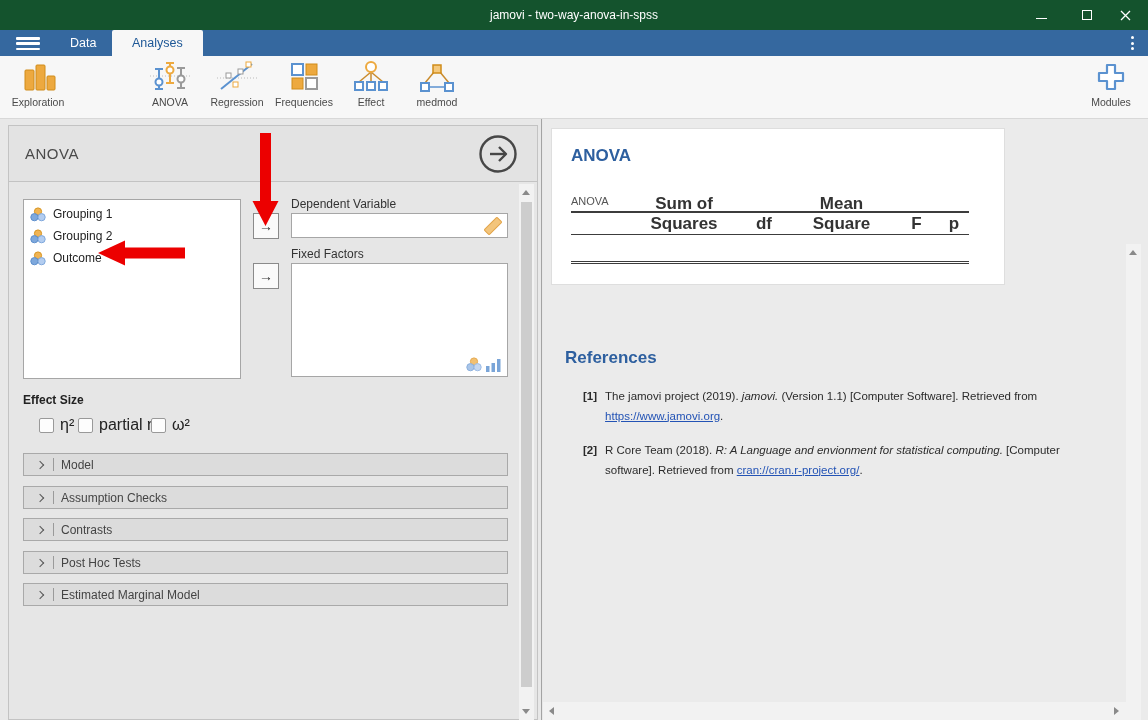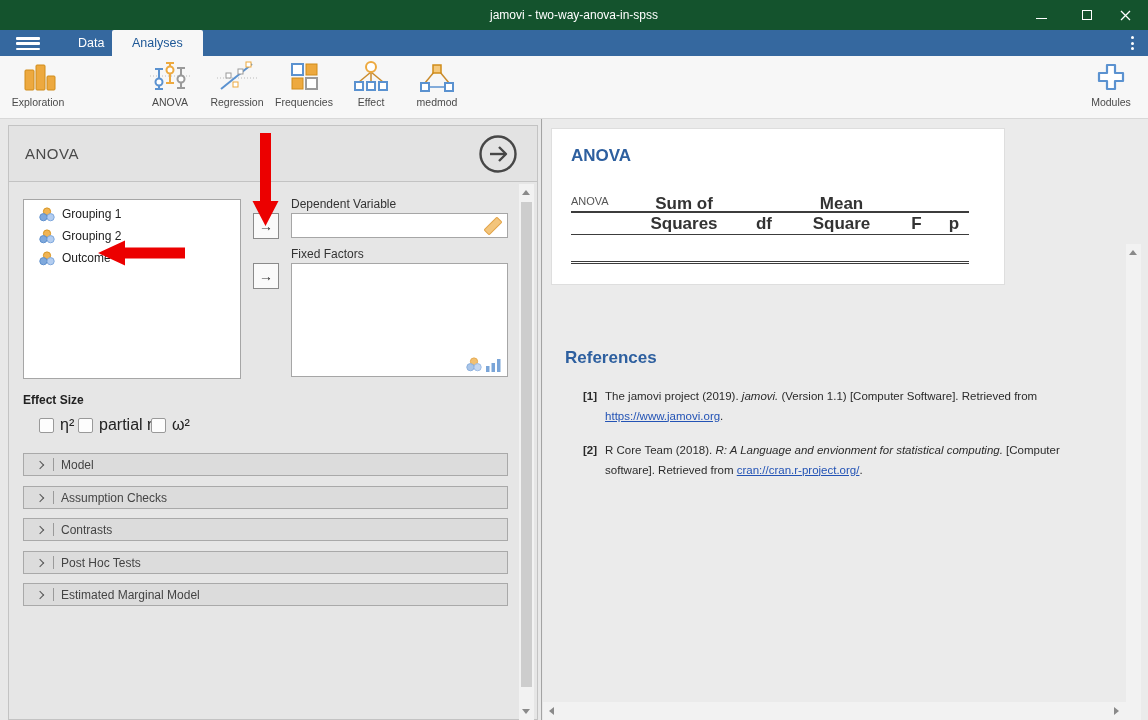--- a/index.html
+++ b/index.html
@@ -30,21 +30,21 @@
   .ribbon-item svg { flex:0 0 34px; }
   .ribbon-label { font-size:10.5px; color:#4a4a4a; margin-top:2px; white-space:nowrap; }
 
   
   #options-panel { left:8px; top:125px; width:530px; height:595px; background:#e6e6e6; border:1px solid #c3c3c3; }
   #options-header { left:0; top:0; width:528px; height:56px; background:#e3e3e3; border-bottom:1px solid #c3c3c3; }
   #options-title { left:16px; top:19px; font-size:15px; color:#4a4a4a; letter-spacing:.5px; }
   #run-button { left:469px; top:8px; width:40px; height:40px; }
 
   #var-list { left:14px; top:73px; width:218px; height:180px; background:#fff; border:1px solid #a6a6a6; padding-top:3px; }
-  .var-item { height:22px; display:flex; align-items:center; padding-left:15px; }
+  .var-item { height:22px; display:flex; align-items:center; padding-left:6px; }
   .var-item .vname { font-size:12px; color:#222; margin-left:7px; }
 
   .transfer-btn { width:26px; height:26px; background:#fafafa; border:1px solid #8a8a8a;
     font-size:14px; color:#333; display:flex; align-items:center; justify-content:center; }
   #transfer-1 { left:244px; top:87px; }
   #transfer-2 { left:244px; top:137px; }
 
   .field-label { font-size:12px; color:#333; }
   #dep-label { left:282px; top:71px; }
   #dep-field { left:282px; top:87px; width:217px; height:25px; background:#fff; border:1px solid #a6a6a6; }
@@ -129,21 +129,21 @@
         </svg>
     </div>
   </div>
 
   <div id="tabrow" class="abs"></div>
   <div id="hamburger" class="abs">
       <div></div>
       <div></div>
       <div></div>
     </div>
-  <div class="abs tab" style="left:58px">Data</div>
+  <div class="abs tab" style="left:50px">Data</div>
   <div class="abs tab active" style="left:112px">Analyses</div>
   <div id="kebab" class="abs">
       <div></div>
       <div></div>
       <div></div>
     </div>
 
   <div id="ribbon" class="abs"></div>
 
   <div class="abs ribbon-item" style="left:5px">

